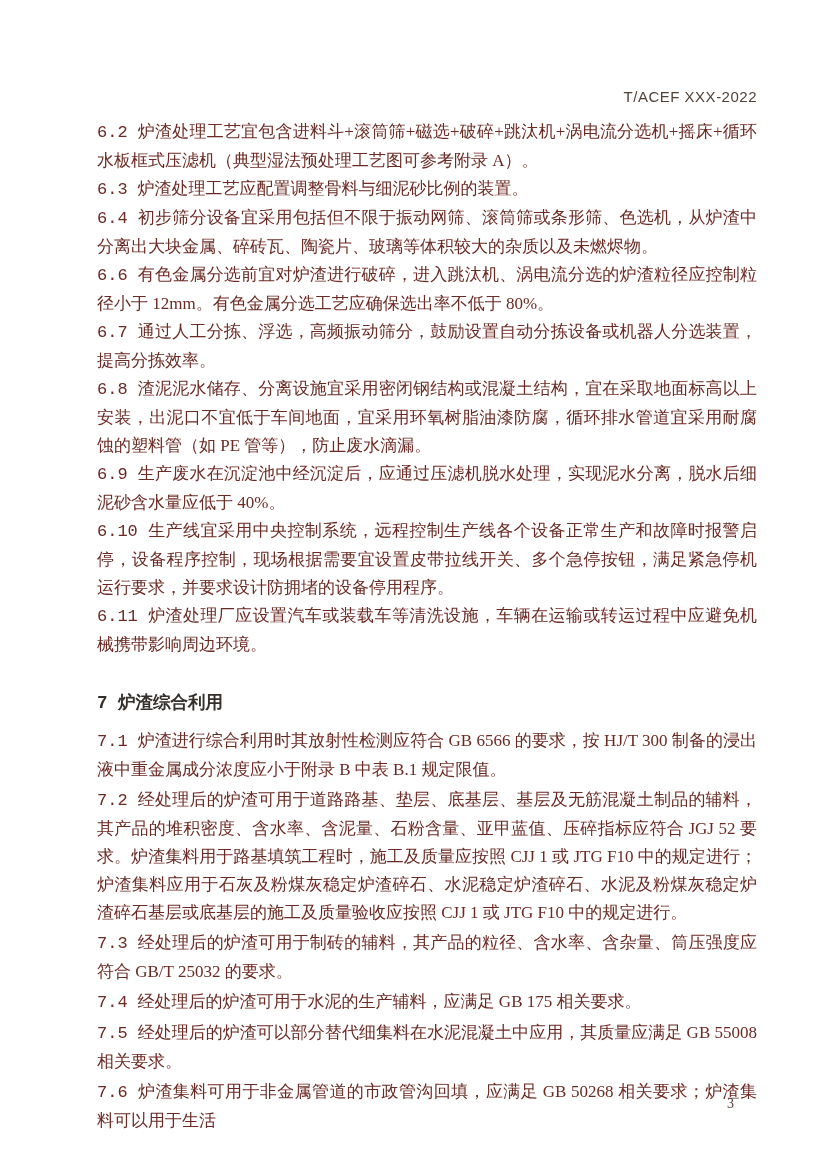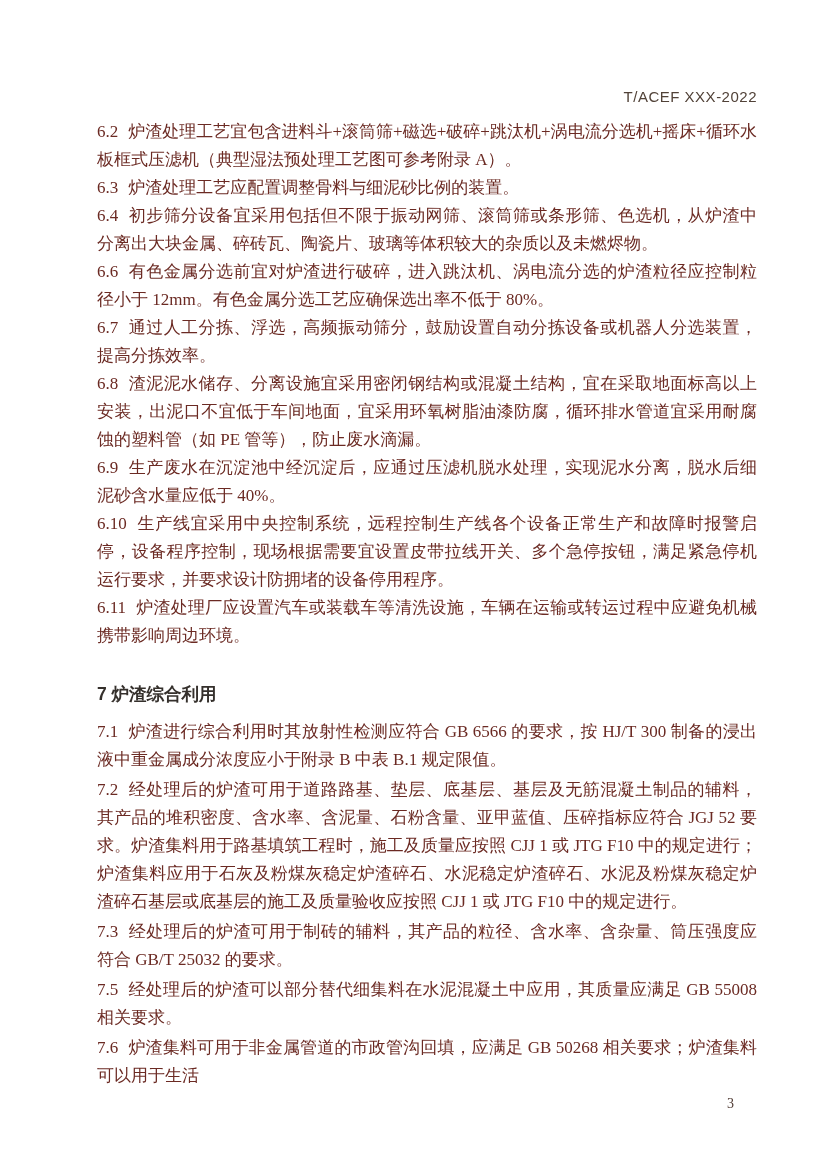--- a/index.html
+++ b/index.html
@@ -24,24 +24,24 @@
     position:absolute;
     top:118px; left:97px; width:660px;
     color:#6b2a23;
     font-size:17px;
     line-height:28px;
     text-align:justify;
     text-justify:inter-character;
   }
   .clause { margin:0; }
   .sec7 .clause { margin:0 0 2px 0; }
-  .cnum { margin-right:10px; white-space:nowrap; }
+  .cnum { margin-right:10px; white-space:nowrap;font-family:Liberation Mono, monospace; }
   .section-heading {
     margin:30px 0 10px 0;
-    font-family:Liberation Sans, sans-serif;
+    font-family:Liberation Mono, monospace;
     font-weight:bold;
     font-size:17.5px;
     line-height:28px;
     color:#35302c;
     text-align:left;
   }
   .page-number {
     position:absolute;
     top:1096px; left:97px; width:637px;
     text-align:right;
@@ -68,20 +68,21 @@
     <p class="clause"><span class="cnum">6.9</span><span>生产废水在沉淀池中经沉淀后，应通过压滤机脱水处理，实现泥水分离，脱水后细泥砂含水量应低于 40%。</span></p>
     <p class="clause"><span class="cnum">6.10</span><span>生产线宜采用中央控制系统，远程控制生产线各个设备正常生产和故障时报警启停，设备程序控制，现场根据需要宜设置皮带拉线开关、多个急停按钮，满足紧急停机运行要求，并要求设计防拥堵的设备停用程序。</span></p>
     <p class="clause"><span class="cnum">6.11</span><span>炉渣处理厂应设置汽车或装载车等清洗设施，车辆在运输或转运过程中应避免机械携带影响周边环境。</span></p>
 
     <h2 class="section-heading">7 炉渣综合利用</h2>
 
     <div class="sec7">
       <p class="clause"><span class="cnum">7.1</span><span>炉渣进行综合利用时其放射性检测应符合 GB 6566 的要求，按 HJ/T 300 制备的浸出液中重金属成分浓度应小于附录 B 中表 B.1 规定限值。</span></p>
       <p class="clause"><span class="cnum">7.2</span><span>经处理后的炉渣可用于道路路基、垫层、底基层、基层及无筋混凝土制品的辅料，其产品的堆积密度、含水率、含泥量、石粉含量、亚甲蓝值、压碎指标应符合 JGJ 52 要求。炉渣集料用于路基填筑工程时，施工及质量应按照 CJJ 1 或 JTG F10 中的规定进行；炉渣集料应用于石灰及粉煤灰稳定炉渣碎石、水泥稳定炉渣碎石、水泥及粉煤灰稳定炉渣碎石基层或底基层的施工及质量验收应按照 CJJ 1 或 JTG F10 中的规定进行。</span></p>
       <p class="clause"><span class="cnum">7.3</span><span>经处理后的炉渣可用于制砖的辅料，其产品的粒径、含水率、含杂量、筒压强度应符合 GB/T 25032 的要求。</span></p>
+      <p class="clause"><span class="cnum">7.4</span><span>经处理后的炉渣可用于水泥的生产辅料，应满足 GB 175 相关要求。</span></p>
       <p class="clause"><span class="cnum">7.5</span><span>经处理后的炉渣可以部分替代细集料在水泥混凝土中应用，其质量应满足 GB 55008 相关要求。</span></p>
       <p class="clause"><span class="cnum">7.6</span><span>炉渣集料可用于非金属管道的市政管沟回填，应满足 GB 50268 相关要求；炉渣集料可以用于生活</span></p>
     </div>
 
   </div>
 
   <div class="page-number">3</div>
 
 </div>
 

